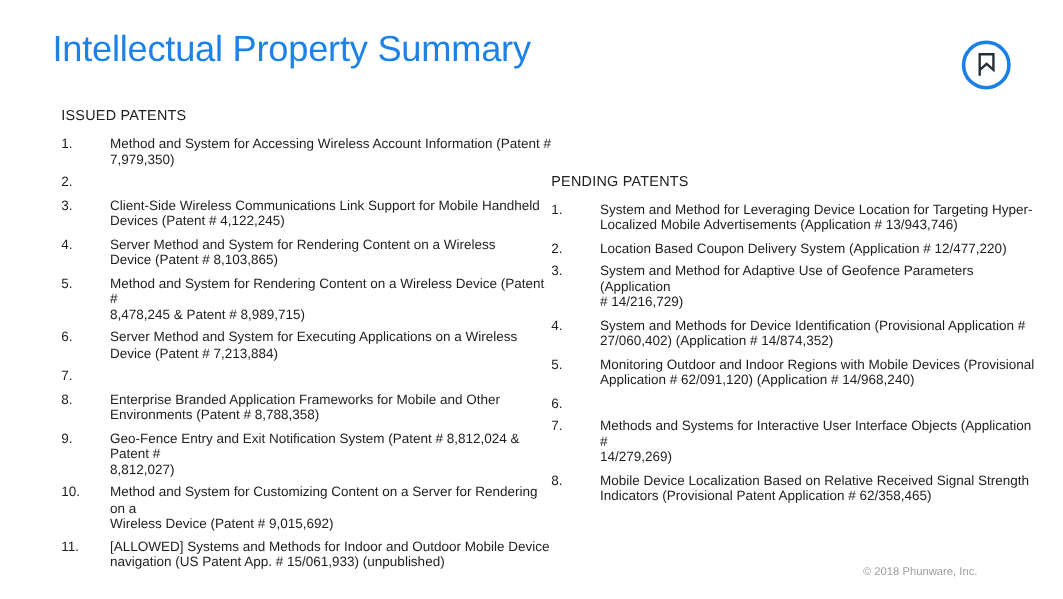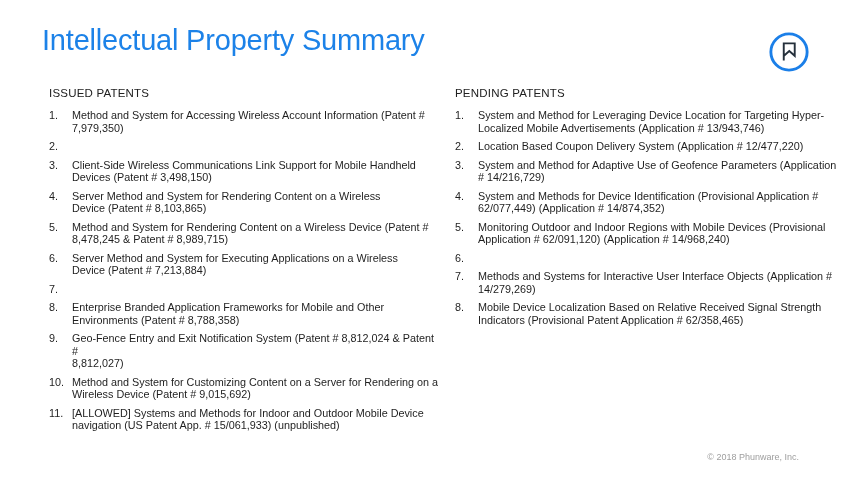--- a/index.html
+++ b/index.html
@@ -23,21 +23,21 @@
   .logo {
     position: absolute;
     top: 31px; right: 40px;
     width: 42px; height: 42px;
   }
   .columns {
     position: absolute;
     left: 49px; top: 87px;
     right: 20px;
     display: flex;
-    gap: 14px;
+    align-items: center;
   }
   .col { width: 392px; flex: none; }
   .col-heading {
     font-size: 11.5px;
     font-weight: 400;
     color: #212121;
     letter-spacing: 0.2px;
     margin: 0 0 10px 0;
   }
   ol.patent-list {
@@ -45,24 +45,24 @@
     margin: 0; padding: 0;
   }
   ol.patent-list li {
     display: flex;
     font-size: 10.8px;
     line-height: 12.5px;
     margin-bottom: 6px;
     color: #1e1e1e;
   }
   .item-num { width: 23px; flex: none; }
-  .item-text { white-space: pre-line; }
+  .item-text { white-space: pre-line; margin-left: 16px; }
   .footer {
     position: absolute;
-    right: 51px; bottom: 17px;
+    right: 68px; bottom: 17px;
     font-size: 9px;
     color: #9e9e9e;
     text-align: right;
   }
 </style>
 </head>
 <body>
 
 <div class="title">Intellectual Property Summary</div>
 
@@ -80,21 +80,21 @@
           <span class="item-num">1.</span>
           <span class="item-text">Method and System for Accessing Wireless Account Information (Patent #
 7,979,350)</span>
         </li>
       <li>
           <span class="item-num">2.</span>
         </li>
       <li>
           <span class="item-num">3.</span>
           <span class="item-text">Client-Side Wireless Communications Link Support for Mobile Handheld
-Devices (Patent # 3,498,150)</span>
+Devices (Patent # 4,122,245)</span>
         </li>
       <li>
           <span class="item-num">4.</span>
           <span class="item-text">Server Method and System for Rendering Content on a Wireless
 Device (Patent # 8,103,865)</span>
         </li>
       <li>
           <span class="item-num">5.</span>
           <span class="item-text">Method and System for Rendering Content on a Wireless Device (Patent #
 8,478,245 &amp; Patent # 8,989,715)</span>
@@ -143,21 +143,21 @@
           <span class="item-text">Location Based Coupon Delivery System (Application # 12/477,220)</span>
         </li>
       <li>
           <span class="item-num">3.</span>
           <span class="item-text">System and Method for Adaptive Use of Geofence Parameters (Application
 # 14/216,729)</span>
         </li>
       <li>
           <span class="item-num">4.</span>
           <span class="item-text">System and Methods for Device Identification (Provisional Application #
-62/077,449) (Application # 14/874,352)</span>
+27/060,402) (Application # 14/874,352)</span>
         </li>
       <li>
           <span class="item-num">5.</span>
           <span class="item-text">Monitoring Outdoor and Indoor Regions with Mobile Devices (Provisional
 Application # 62/091,120) (Application # 14/968,240)</span>
         </li>
       <li>
           <span class="item-num">6.</span>
         </li>
       <li>

